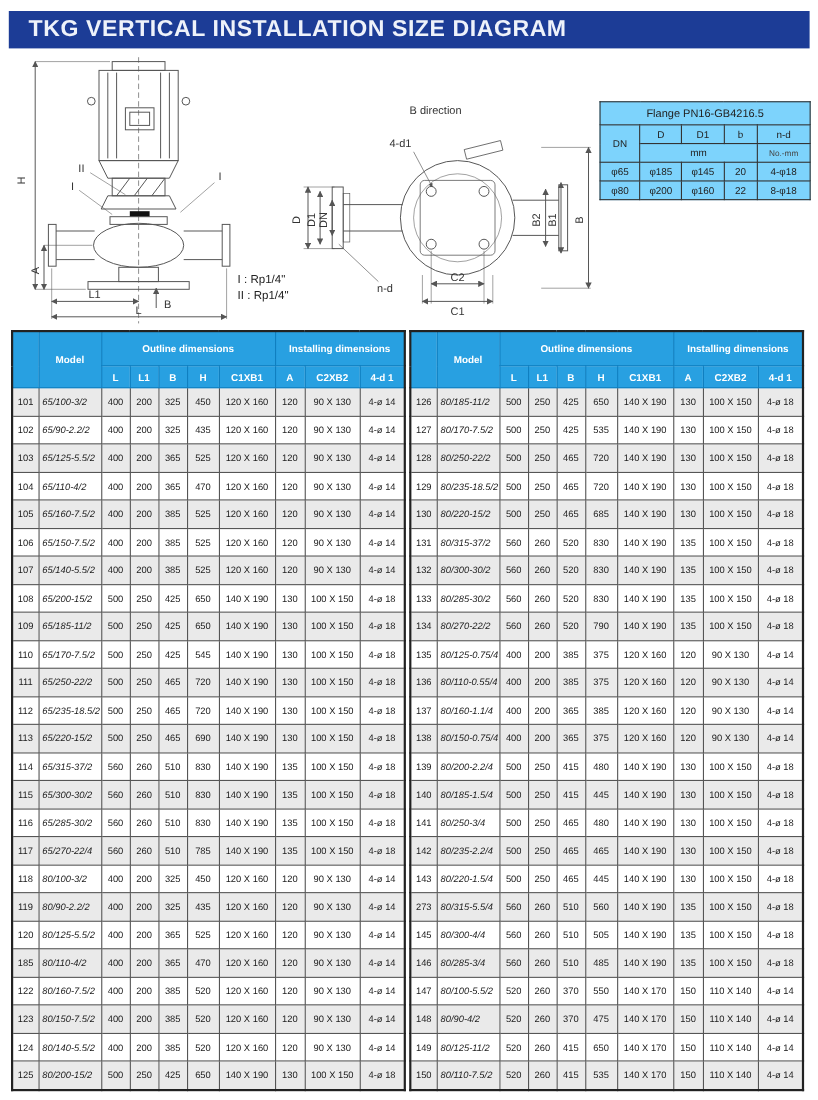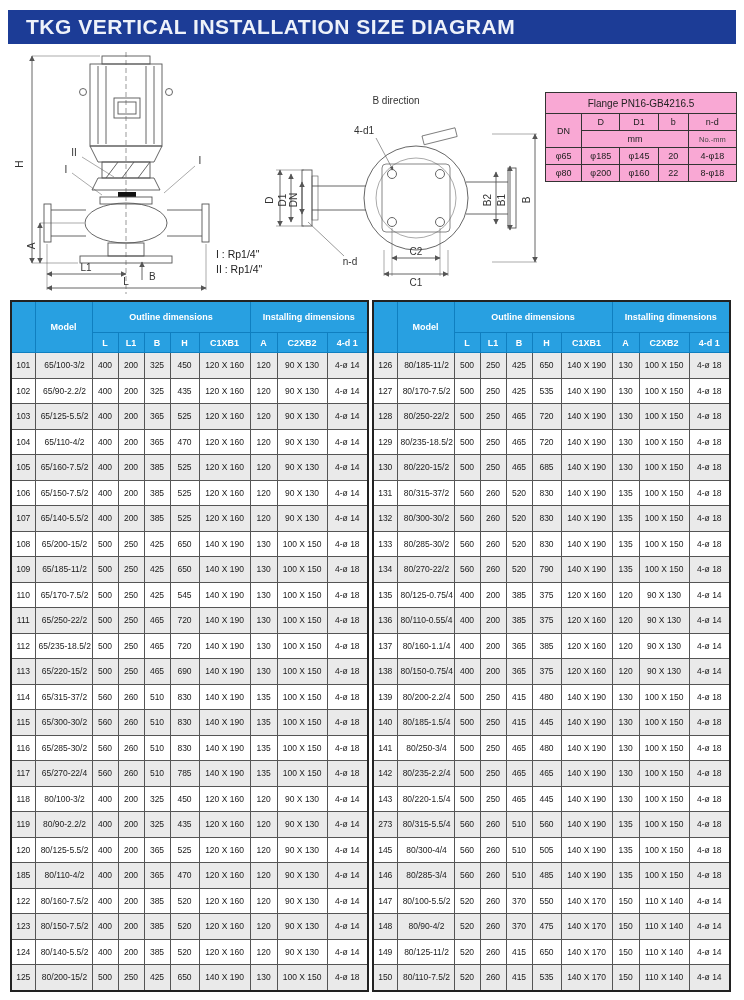--- a/index.html
+++ b/index.html
@@ -17,21 +17,21 @@
   .diagram-zone{position:absolute;left:0;top:44px;width:744px;height:252px;}
   svg{position:absolute;}
   #pump-svg{left:14px;top:6px;}
   #bdir-svg{left:246px;top:46px;}
   svg text{fill:#333;font-family:"Liberation Sans", sans-serif;font-size:10px;}
   .port-notes{
     position:absolute;left:216px;top:203px;font-size:10.5px;color:#222;line-height:15px;
   }
   
   .flange-wrap{position:absolute;left:545px;top:48px;width:192px;}
-  table.flange{border-collapse:collapse;width:100%;table-layout:fixed;background:#f9a8d4;}
+  table.flange{border-collapse:collapse;width:100%;table-layout:fixed;background:#7dd3fc;}
   table.flange td,table.flange th{
     border:1px solid #333;font-size:9px;text-align:center;padding:0;height:16px;
     font-weight:400;color:#222;
   }
   table.flange .f-title{height:20px;font-size:10px;}
   table.flange .f-small{font-size:7.5px;color:#444;text-align:center;}
   
   .tbl{position:absolute;top:300px;width:357px;}
   .tbl.left{left:10px;}
   .tbl.right{left:372px;}
@@ -40,21 +40,21 @@
     background:#28a0e1;color:#ffffff;font-weight:600;border:1px solid #0f7fc0;
     font-size:9px;padding:0;margin-left:15px;
   }
   table.dim tr.h1 th{height:30px;}
   table.dim tr.h2 th{height:19px;}
   table.dim td{
     border:1px solid #555;font-size:8.5px;text-align:center;padding:0 1px;height:24.5px;
     background:#fff;white-space:nowrap;overflow:hidden;
   }
   table.dim tr.alt td{background:#eaeaea;}
-  table.dim td.model{text-align:center;padding-left:3px;}
+  table.dim td.model{text-align:left;padding-left:3px;font-style:italic;}
 </style>
 </head>
 <body>
 
 <div class="title-bar">TKG VERTICAL INSTALLATION SIZE DIAGRAM</div>
 
 <div class="diagram-zone">
 
   <svg id="pump-svg" width="230" height="250" viewBox="0 0 230 250">
     <defs>

